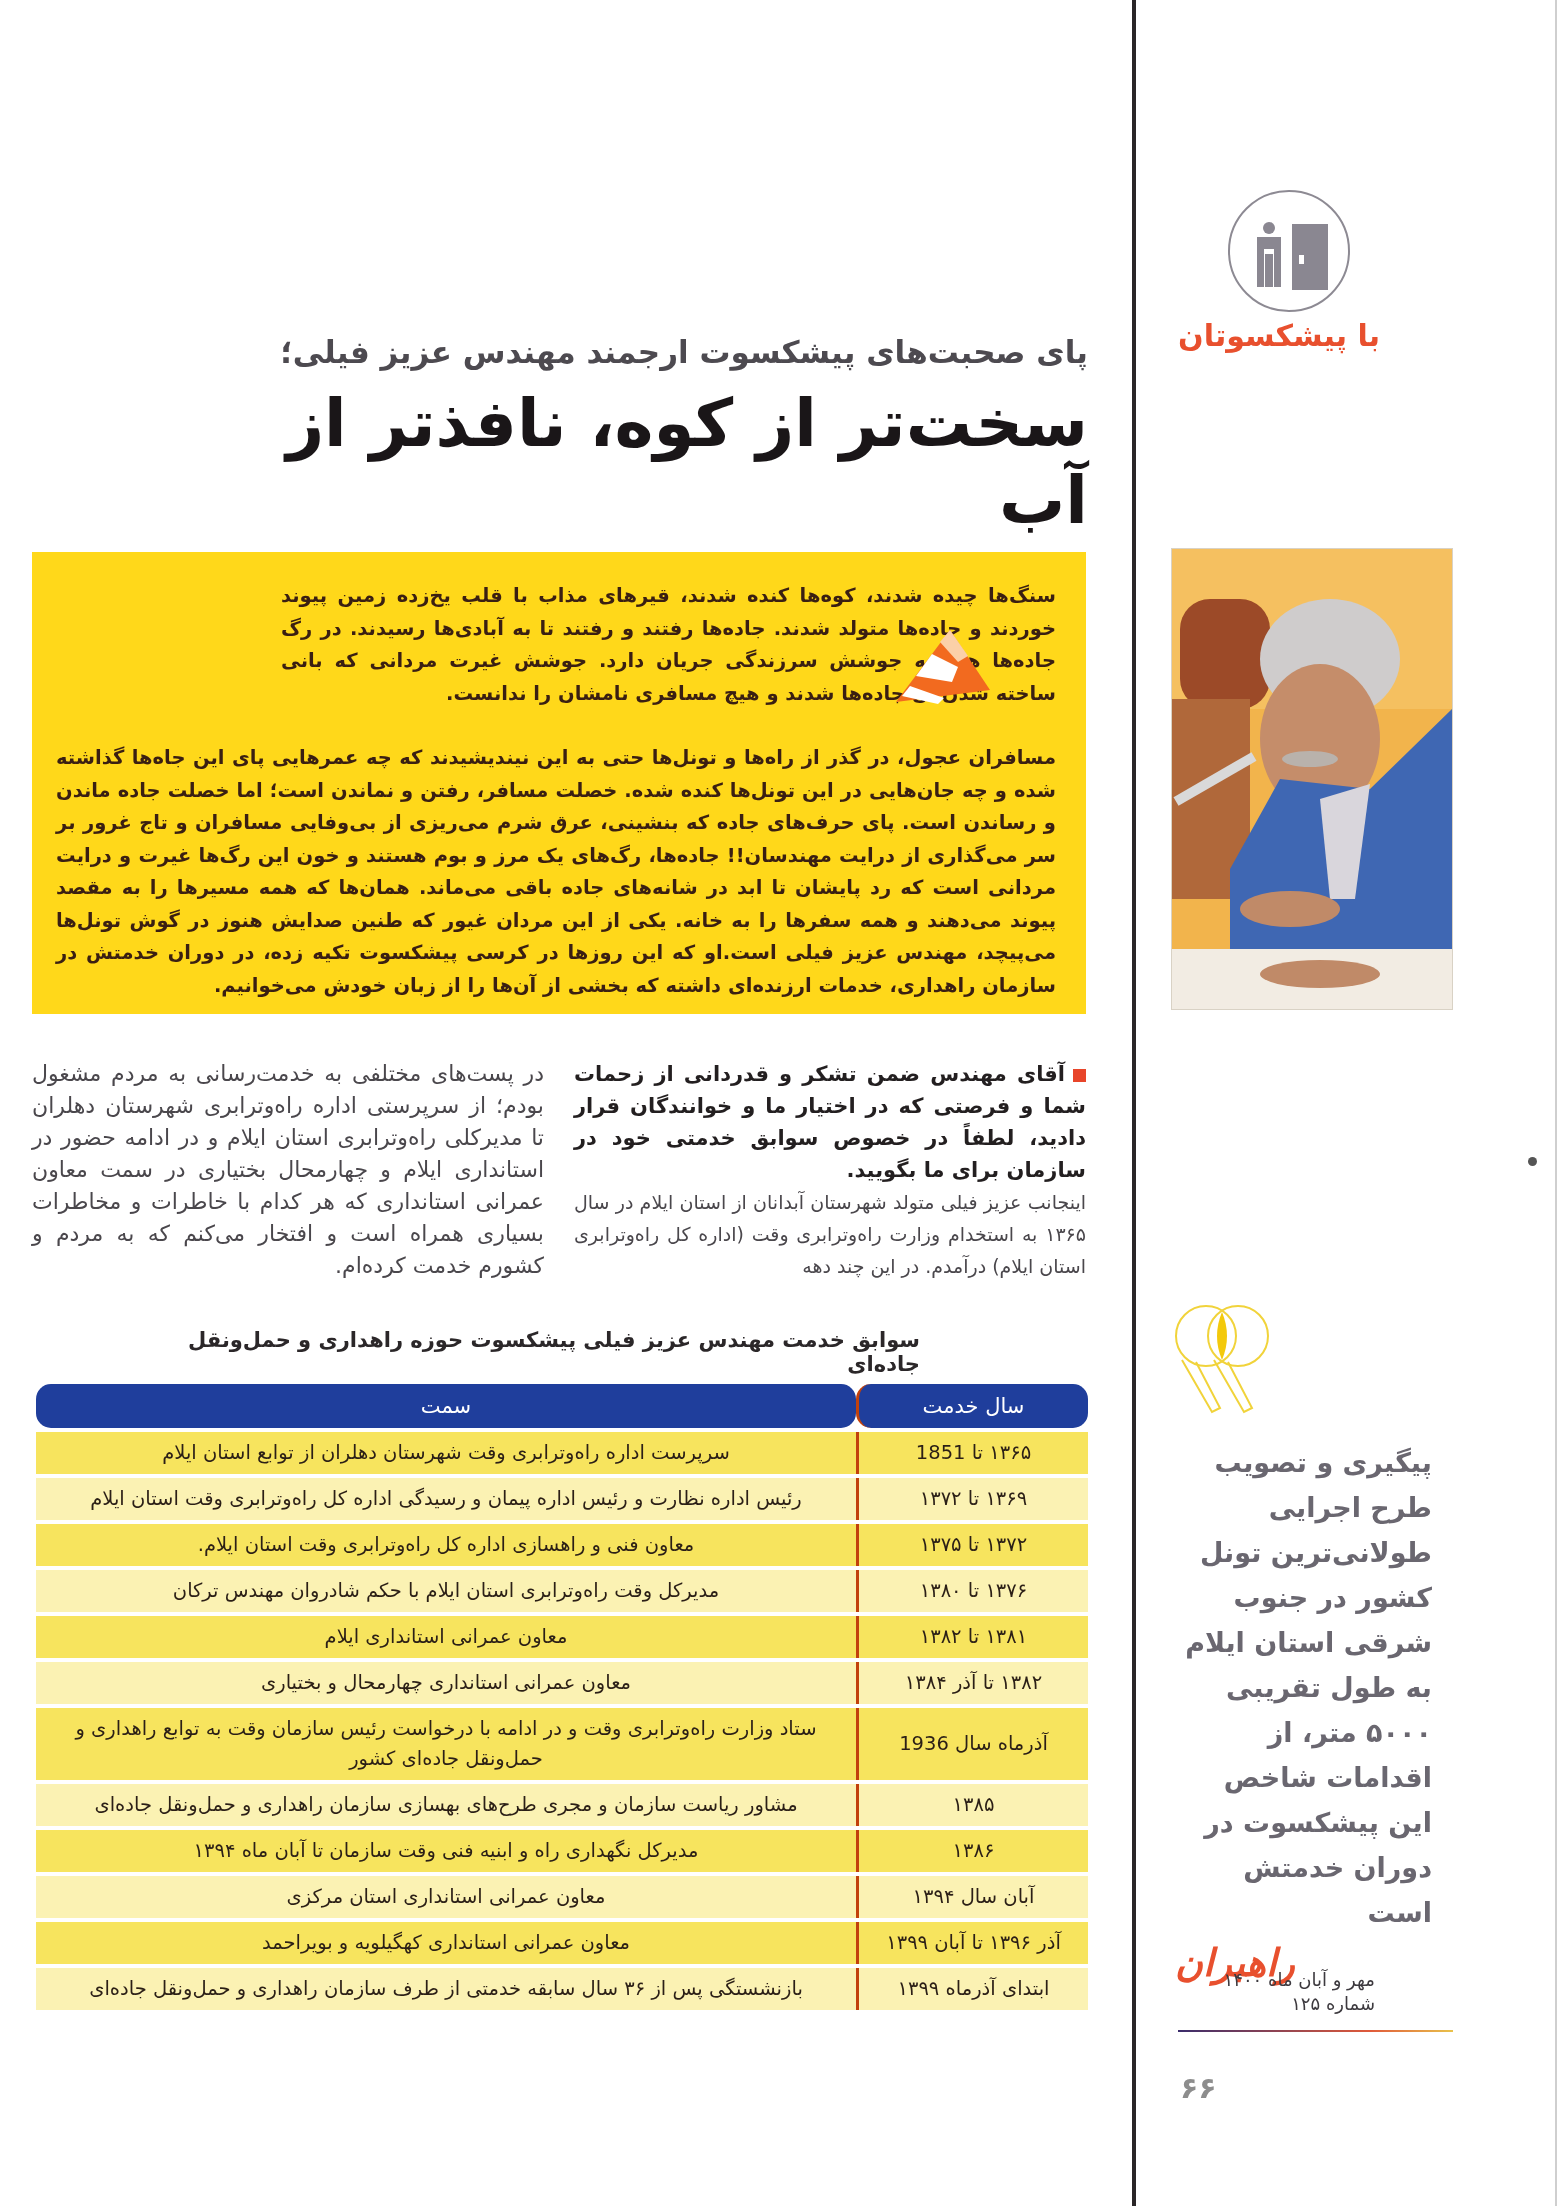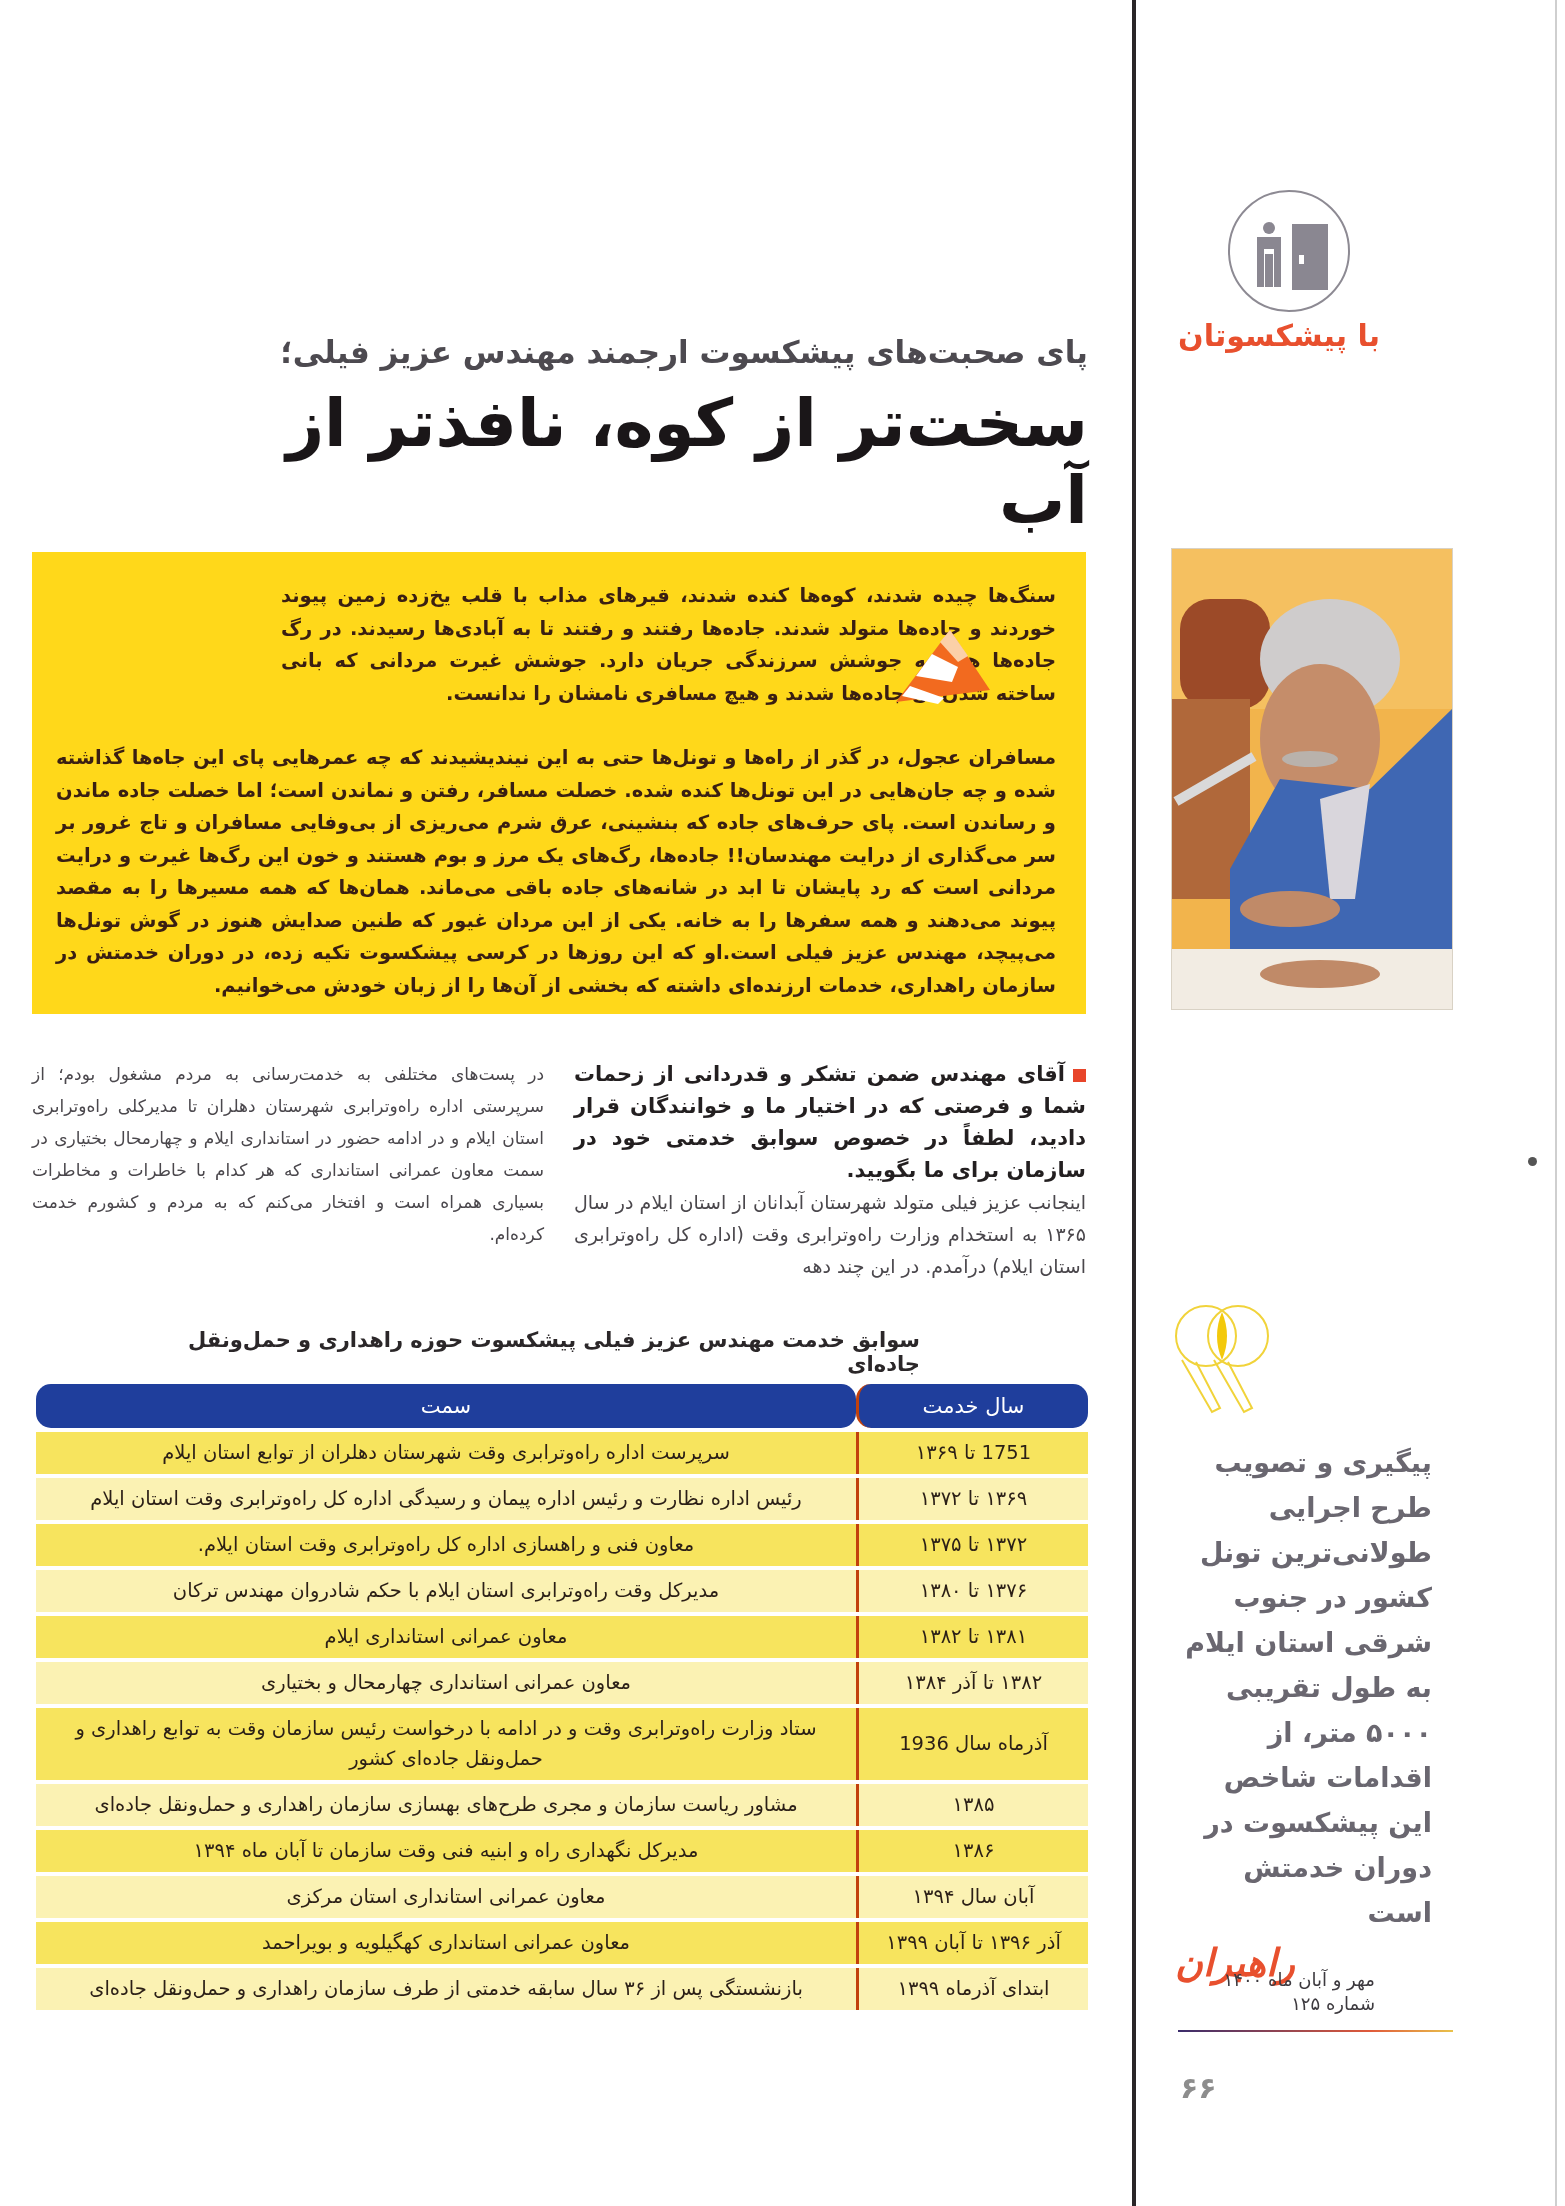--- a/index.html
+++ b/index.html
@@ -33,21 +33,21 @@
   .intro-box { position: absolute; left: 32px; top: 552px; width: 1054px; height: 462px; background: #ffd81a; }
   .intro-text { position: absolute; right: 30px; top: 28px; width: 775px; font-size: 19.5px; line-height: 32.5px; font-weight: bold; color: #3a1f12; text-align: justify; }
   .intro-wide { position: absolute; right: 30px; top: 190px; width: 1000px; font-size: 19.5px; line-height: 32.5px; font-weight: bold; color: #3a1f12; text-align: justify; }
   .cone { position: absolute; left: 888px; top: 620px; }
 
   
   .col-right { position: absolute; left: 574px; top: 1058px; width: 512px; text-align: justify; }
   .question { font-size: 21px; line-height: 32px; font-weight: bold; color: #231f20; }
   .q-square { display: inline-block; width: 13px; height: 13px; background: #e8452a; margin-left: 8px; vertical-align: middle; }
   .answer { font-size: 19px; line-height: 32px; color: #4a474c; }
-  .col-left { position: absolute; left: 32px; top: 1058px; width: 512px; text-align: justify; font-size: 17px; line-height: 32px; color: #4a474c; }
+  .col-left { position: absolute; left: 32px; top: 1058px; width: 512px; text-align: justify; font-size: 22px; line-height: 32px; color: #4a474c; }
 
   
   .table-title { position: absolute; left: 120px; top: 1328px; width: 800px; text-align: right; font-size: 21px; font-weight: bold; color: #2b2729; }
   table.service { position: absolute; left: 36px; top: 1380px; width: 1052px; border-collapse: separate; border-spacing: 0 4px; }
   table.service th { background: #1f3e9c; color: #fff; font-size: 21px; font-weight: normal; height: 44px; border-radius: 15px; }
   table.service td { font-size: 19.5px; color: #2b1f16; padding: 6px 14px; line-height: 30px; }
   table.service td.year { width: 232px; text-align: center; border-right: 0; }
   table.service td.pos { text-align: center; }
   table.service tr.odd td { background: #f7e45e; }
   table.service tr.even td { background: #fbf2b3; }
@@ -117,21 +117,21 @@
 <div class="table-title">سوابق خدمت مهندس عزیز فیلی پیشکسوت حوزه راهداری و حمل‌ونقل جاده‌ای</div>
 <table class="service">
   <thead>
     <tr>
       <th class="year-h">سال خدمت</th>
       <th>سمت</th>
     </tr>
   </thead>
   <tbody id="table-body">
       <tr class="odd">
-        <td class="year">1751 تا ۱۳۶۹</td>
+        <td class="year">۱۳۶۵ تا 1851</td>
         <td class="pos">سرپرست اداره راه‌وترابری وقت شهرستان دهلران از توابع استان ایلام</td>
       </tr>
       <tr class="even">
         <td class="year">۱۳۶۹ تا ۱۳۷۲</td>
         <td class="pos">رئیس اداره نظارت و رئیس اداره پیمان و رسیدگی اداره کل راه‌وترابری وقت استان ایلام</td>
       </tr>
       <tr class="odd">
         <td class="year">۱۳۷۲ تا ۱۳۷۵</td>
         <td class="pos">معاون فنی و راهسازی اداره کل راه‌وترابری وقت استان ایلام.</td>
       </tr>

